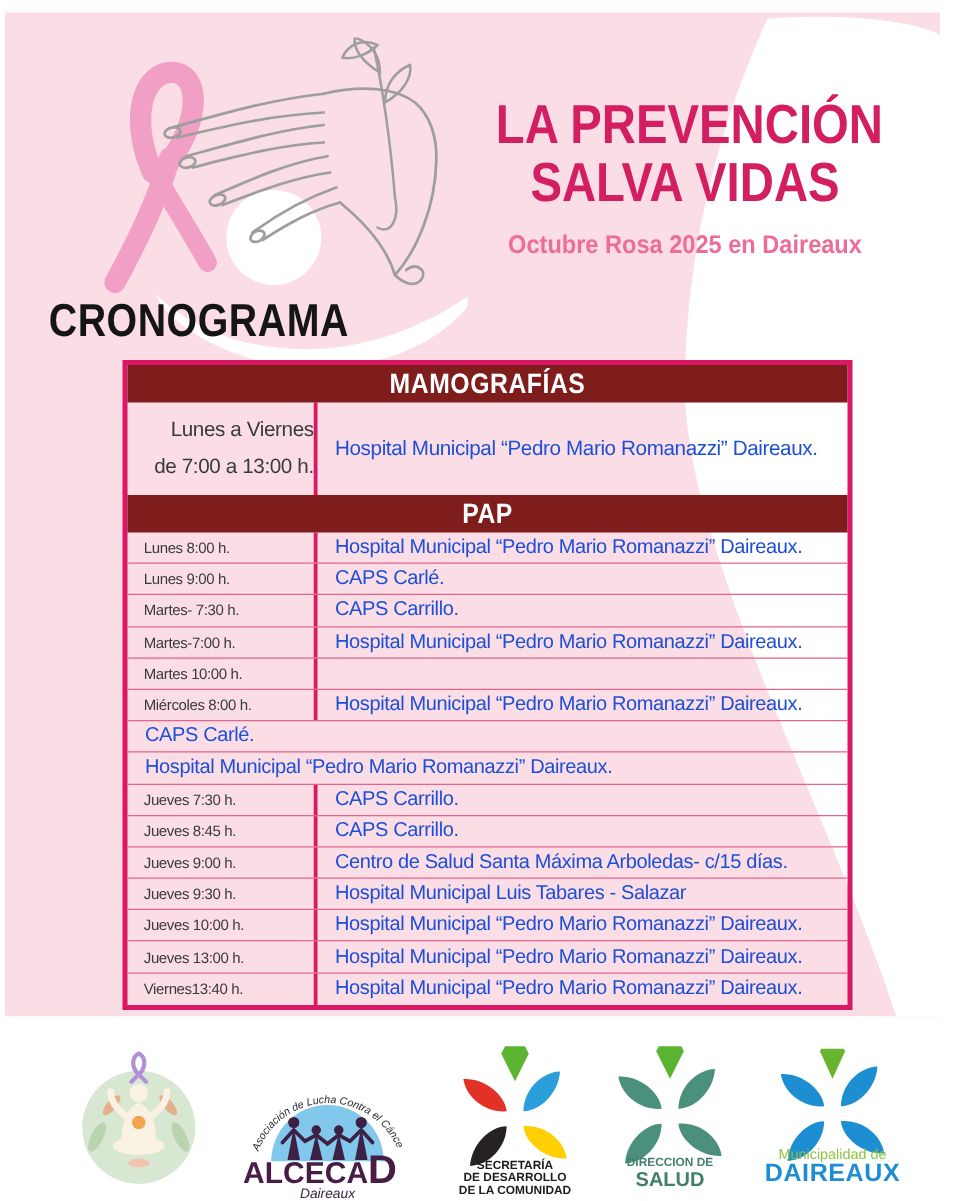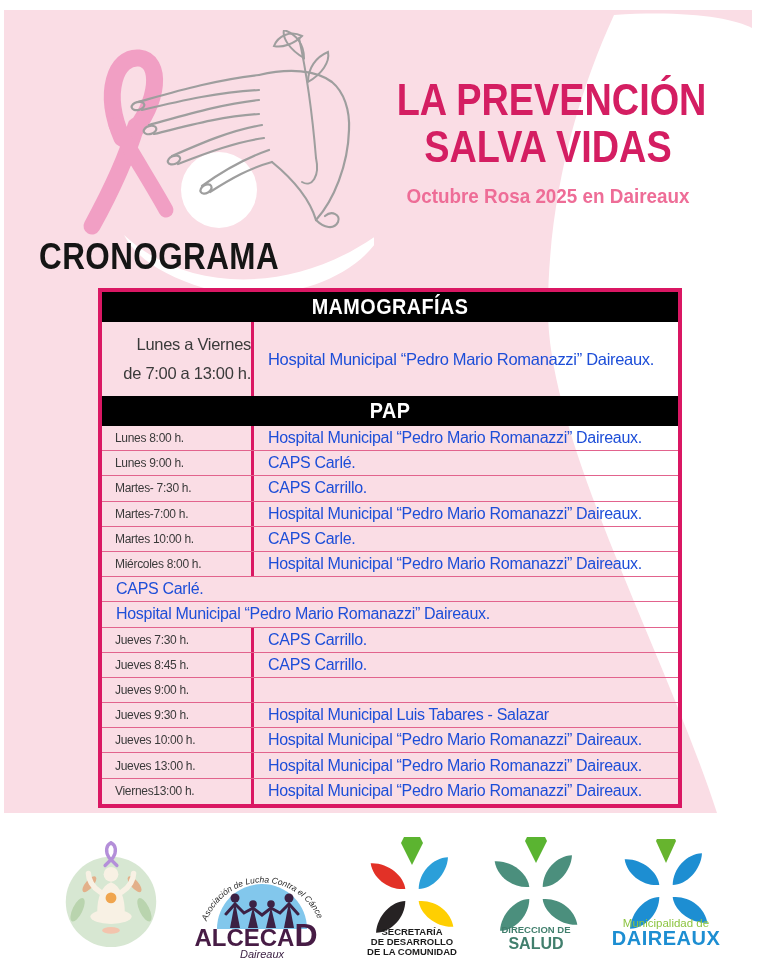--- a/index.html
+++ b/index.html
@@ -27,21 +27,21 @@
   .crono{
     position:absolute;left:35px;top:226px;margin:0;
     font-size:37px;font-weight:bold;color:#151515;
     transform:scaleX(0.85);transform-origin:left center;letter-spacing:0.5px;
   }
   .sched{
     position:absolute;left:94px;top:278px;width:584px;
     border:4px solid #da1763;box-sizing:border-box;
   }
   .band{
-    height:30px;background:#000000;color:#ffffff;
+    height:30px;background:#7f1d1d;color:#ffffff;
     display:flex;align-items:center;justify-content:center;
   }
   .band span{
     font-weight:bold;font-size:22.5px;letter-spacing:0.5px;
     transform:scaleX(0.88);white-space:nowrap;
   }
   .tallrow{display:flex;height:74px;}
   .srow{display:flex;height:25.2px;border-bottom:1.4px solid #e2638d;box-sizing:border-box;}
   .srow:last-child{border-bottom:none;}
   .c-time{
@@ -145,21 +145,20 @@
     <div class="srow">
         <div class="c-time">Martes- 7:30 h.</div>
         <div class="c-place">CAPS Carrillo.</div>
       </div>
     <div class="srow">
         <div class="c-time">Martes-7:00 h.</div>
         <div class="c-place">Hospital Municipal “Pedro Mario Romanazzi” Daireaux.</div>
       </div>
     <div class="srow">
         <div class="c-time">Martes 10:00 h.</div>
-        <div class="c-place">CAPS Carle.</div>
       </div>
     <div class="srow">
         <div class="c-time">Miércoles 8:00 h.</div>
         <div class="c-place">Hospital Municipal “Pedro Mario Romanazzi” Daireaux.</div>
       </div>
     <div class="srow">
         <div class="c-place">CAPS Carlé.</div>
       </div>
     <div class="srow">
         <div class="c-place">Hospital Municipal “Pedro Mario Romanazzi” Daireaux.</div>
@@ -167,35 +166,36 @@
     <div class="srow">
         <div class="c-time">Jueves 7:30 h.</div>
         <div class="c-place">CAPS Carrillo.</div>
       </div>
     <div class="srow">
         <div class="c-time">Jueves 8:45 h.</div>
         <div class="c-place">CAPS Carrillo.</div>
       </div>
     <div class="srow">
         <div class="c-time">Jueves 9:00 h.</div>
+        <div class="c-place">Centro de Salud Santa Máxima Arboledas- c/15 días.</div>
       </div>
     <div class="srow">
         <div class="c-time">Jueves 9:30 h.</div>
         <div class="c-place">Hospital Municipal Luis Tabares - Salazar</div>
       </div>
     <div class="srow">
         <div class="c-time">Jueves 10:00 h.</div>
         <div class="c-place">Hospital Municipal “Pedro Mario Romanazzi” Daireaux.</div>
       </div>
     <div class="srow">
         <div class="c-time">Jueves 13:00 h.</div>
         <div class="c-place">Hospital Municipal “Pedro Mario Romanazzi” Daireaux.</div>
       </div>
     <div class="srow">
-        <div class="c-time">Viernes13:00 h.</div>
+        <div class="c-time">Viernes13:40 h.</div>
         <div class="c-place">Hospital Municipal “Pedro Mario Romanazzi” Daireaux.</div>
       </div>
   </div>
 </div>
 
 <div class="footer">
 
   <svg class="lg1" width="118" height="118" viewBox="0 0 120 120">
     <circle cx="60" cy="68" r="46" fill="#d7e7d2"></circle>
     <ellipse cx="26" cy="76" rx="5" ry="13" transform="rotate(26 26 76)" fill="#b9d4ae"></ellipse>

